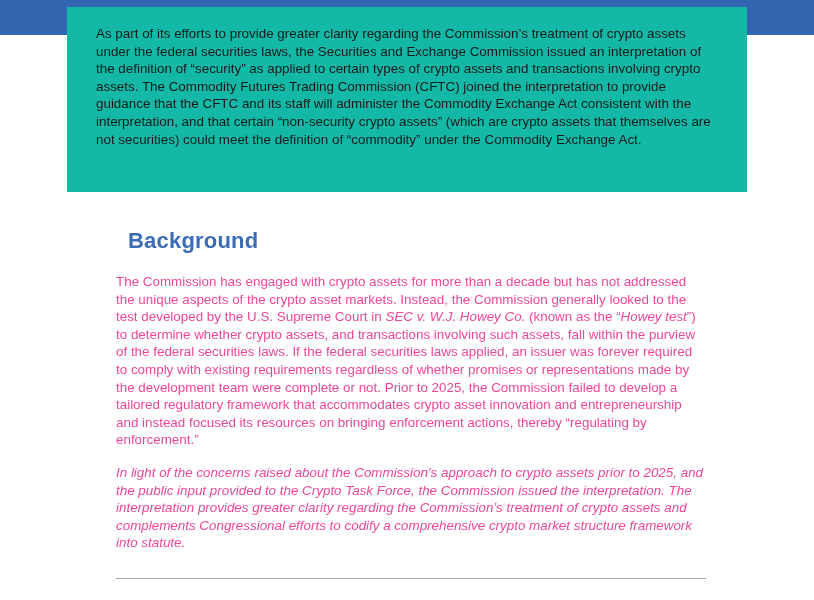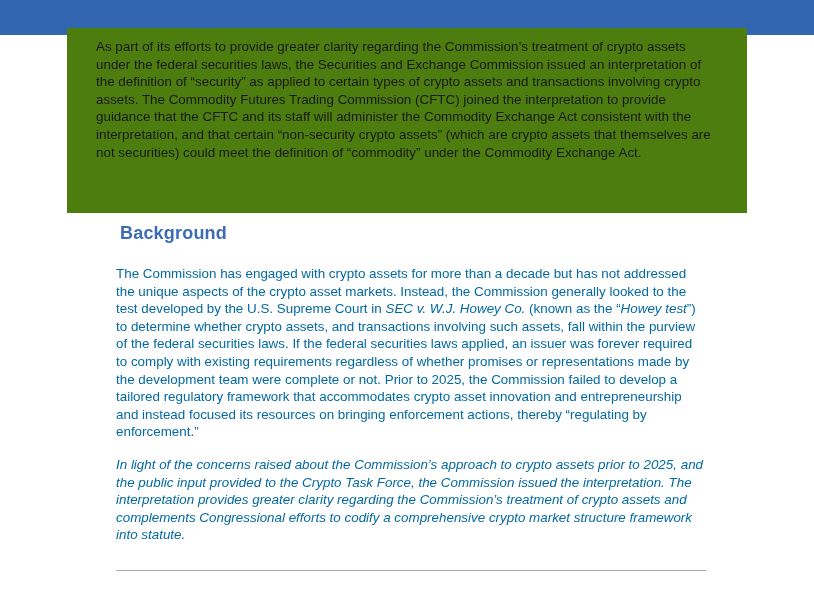--- a/index.html
+++ b/index.html
@@ -21,57 +21,57 @@
     top: 0;
     left: 0;
     width: 814px;
     height: 35px;
     background: #3366b0;
   }
 
   
   .callout {
     position: absolute;
-    top: 28px;
+    top: 7px;
     left: 67px;
     width: 680px;
     height: 185px;
-    background: #4d7c0f;
+    background: #14b8a6;
     box-sizing: border-box;
-    padding: 10px 29px 0 29px;
+    padding: 18px 29px 0 29px;
   }
   .callout-text {
     font-size: 13.4px;
     line-height: 17.6px;
     color: #1a1a1a;
     margin: 0;
     text-align: left;
   }
 
   
   .content {
     position: absolute;
     top: 218px;
     left: 116px;
     width: 590px;
   }
 
   .section-heading {
     color: #3c6cb4;
-    font-size: 18px;
+    font-size: 22px;
     font-weight: bold;
     letter-spacing: 0.2px;
-    margin: 4px;
+    margin: 12px;
     line-height: 22px;
   }
 
   .body-para {
     font-size: 13.4px;
     line-height: 17.6px;
-    color: #0369a1;
+    color: #ec4899;
     margin: 0;
   }
 
   .para-gap-first {
     margin-top: 21px;
   }
   .para-gap {
     margin-top: 15px;
     font-style: italic;
   }

